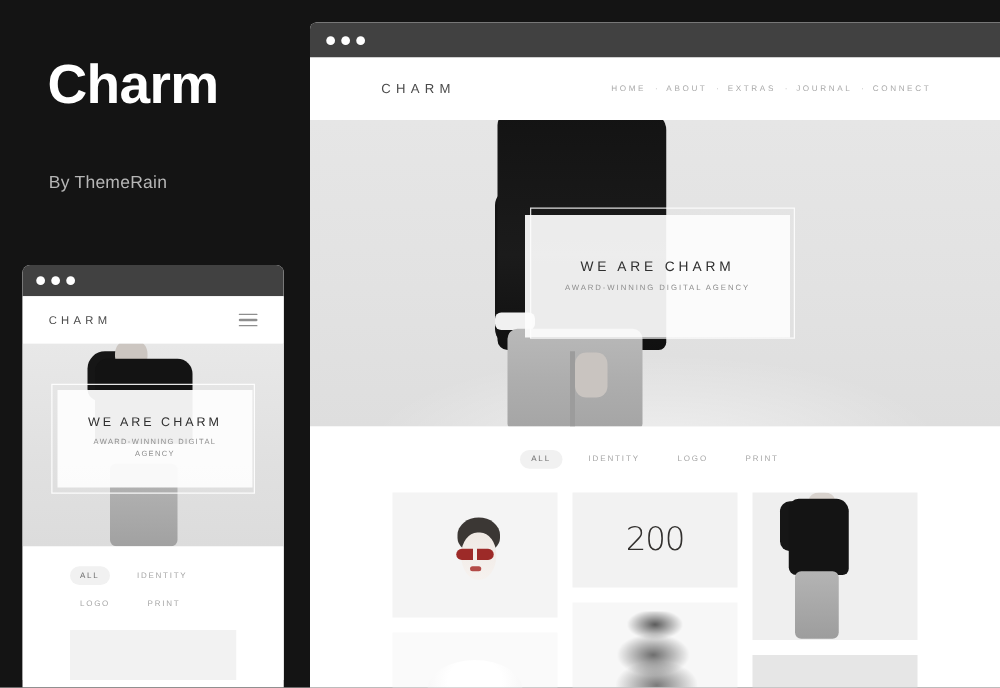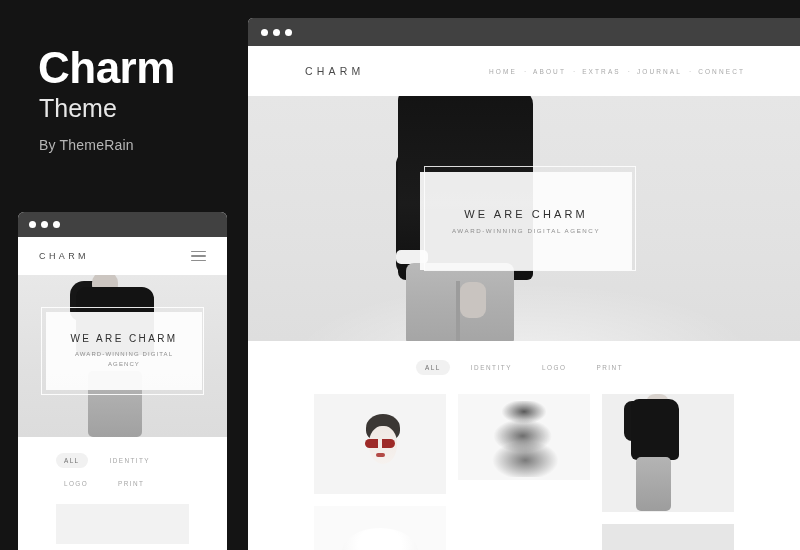--- a/index.html
+++ b/index.html
@@ -282,21 +282,20 @@
   .m-filter.active { background:#f1f1f1; color:#6f6f6f; }
   .m-thumb {
     margin-top:13px; width:100%; height:40px; background:#f2f2f2;
   }
 </style>
 </head>
 <body>
 
 <div class="promo">
   <div class="promo-title">Charm</div>
-  <div class="promo-sub">Theme</div>
   <div class="promo-by">By ThemeRain</div>
 </div>
 
 <div class="desktop">
 
   <div class="titlebar">
     <div class="dots">
       <span class="dot"></span>
       <span class="dot"></span>
       <span class="dot"></span>
@@ -350,20 +349,23 @@
           <span class="glasses"></span>
           <span class="lips"></span>
         </div>
         <div class="thumb t-teal" style="height:62px">
           <span class="dome"></span>
 
         </div>
       </div>
 
       <div class="col">
+        <div class="thumb t-num" style="height:76px">
+          <span>200</span>
+        </div>
         <div class="thumb t-smoke" style="height:86px">
           <span class="plume"></span>
         </div>
       </div>
 
       <div class="col">
         <div class="thumb t-man" style="height:118px">
           <span class="arm"></span>
           <span class="head"></span>
           <span class="body"></span>

